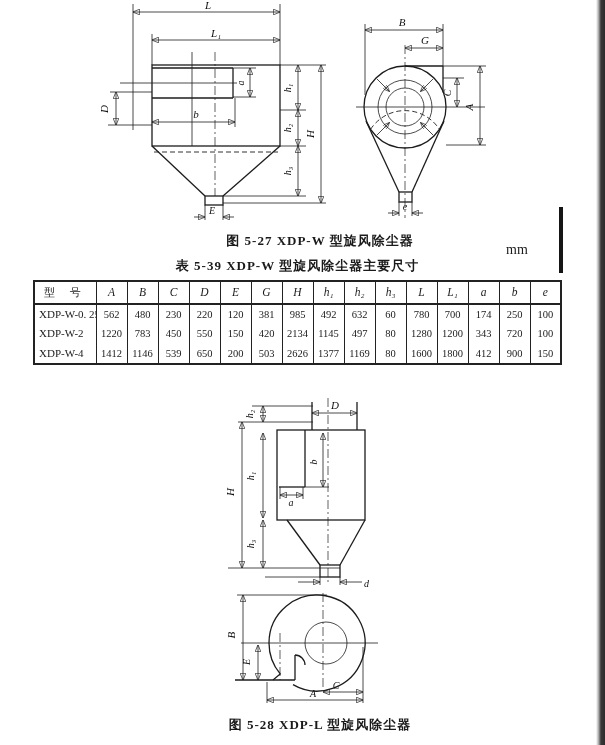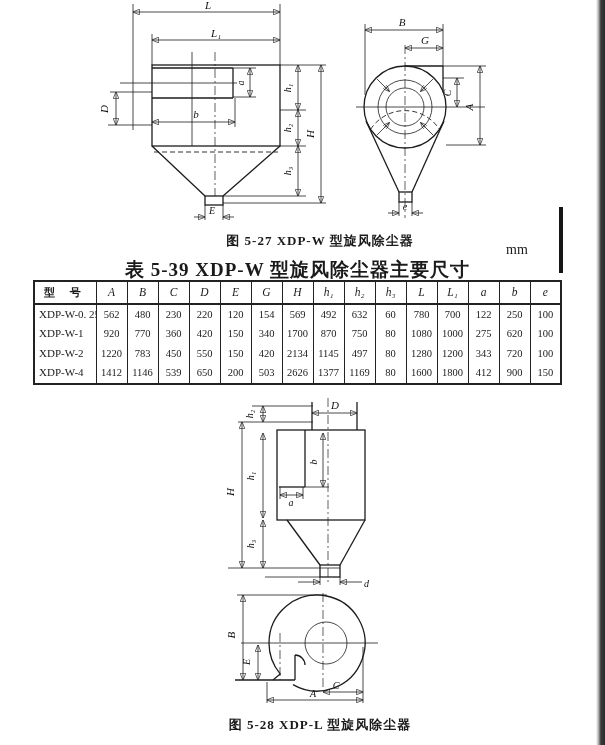--- a/index.html
+++ b/index.html
@@ -19,32 +19,32 @@
   .lbl{font:italic 11px "Liberation Serif","DejaVu Serif",serif;fill:#111;stroke:none;}
   .lbl-s{font:italic 10px "Liberation Serif","DejaVu Serif",serif;fill:#111;stroke:none;}
   
   .fig-caption{
     position:absolute;left:20px;width:600px;text-align:center;
     font-weight:700;font-size:13px;letter-spacing:1px;
   }
   #caption-w{top:232px;}
   #caption-l{top:716px;}
   .table-title-row{position:absolute;top:257px;left:33px;width:529px;text-align:center;
-    font-weight:700;font-size:19px;letter-spacing:1px;}
+    font-weight:700;font-size:13px;letter-spacing:1px;}
   .unit{position:absolute;top:242px;left:506px;font-weight:400;font-size:14px;letter-spacing:0;}
   
   .tbl-wrap{position:absolute;top:280px;left:33px;}
   table{border-collapse:collapse;table-layout:fixed;width:529px;border:2px solid #222;}
   col.model-col{width:62px;}
   th,td{border-left:1px solid #222;border-right:1px solid #222;
     font-size:10.5px;text-align:center;padding:0;line-height:19.4px;height:19.4px;
     white-space:nowrap;overflow:hidden;}
   thead th{height:21px;line-height:21px;border-bottom:2px solid #222;
     font-style:italic;font-size:11.5px;font-weight:400;}
-  thead th.model-hdr{font-style:normal;font-weight:700;font-size:11px;letter-spacing:6px;}
+  thead th.model-hdr{font-style:normal;font-weight:400;font-size:11px;letter-spacing:6px;}
   td.model-cell{text-align:left;padding-left:4px;font-size:11px;}
   
   .page-edge{position:absolute;top:0;left:596px;width:9px;height:745px;
     background:linear-gradient(to right,#ffffff 0%,#b9b9b9 25%,#3a3a3a 55%,#2c2c2c 100%);}
   .ink-mark{position:absolute;left:559px;top:207px;width:4px;height:66px;background:#151515;}
 </style>
 </head>
 <body>
 
 <svg style="left:58px;top:0px" width="290" height="228" viewBox="0 0 290 228">
@@ -185,47 +185,29 @@
         </tr>
       </thead>
     <tbody>
         <tr>
           <td class="model-cell">XDP-W-0. 25</td>
           <td>562</td>
           <td>480</td>
           <td>230</td>
           <td>220</td>
           <td>120</td>
-          <td>154</td>
-          <td>569</td>
+          <td>381</td>
+          <td>985</td>
           <td>492</td>
           <td>632</td>
           <td>60</td>
           <td>780</td>
           <td>700</td>
-          <td>122</td>
+          <td>174</td>
           <td>250</td>
-          <td>100</td>
-        </tr>
-        <tr>
-          <td class="model-cell">XDP-W-1</td>
-          <td>920</td>
-          <td>770</td>
-          <td>360</td>
-          <td>420</td>
-          <td>150</td>
-          <td>340</td>
-          <td>1700</td>
-          <td>870</td>
-          <td>750</td>
-          <td>80</td>
-          <td>1080</td>
-          <td>1000</td>
-          <td>275</td>
-          <td>620</td>
           <td>100</td>
         </tr>
         <tr>
           <td class="model-cell">XDP-W-2</td>
           <td>1220</td>
           <td>783</td>
           <td>450</td>
           <td>550</td>
           <td>150</td>
           <td>420</td>

